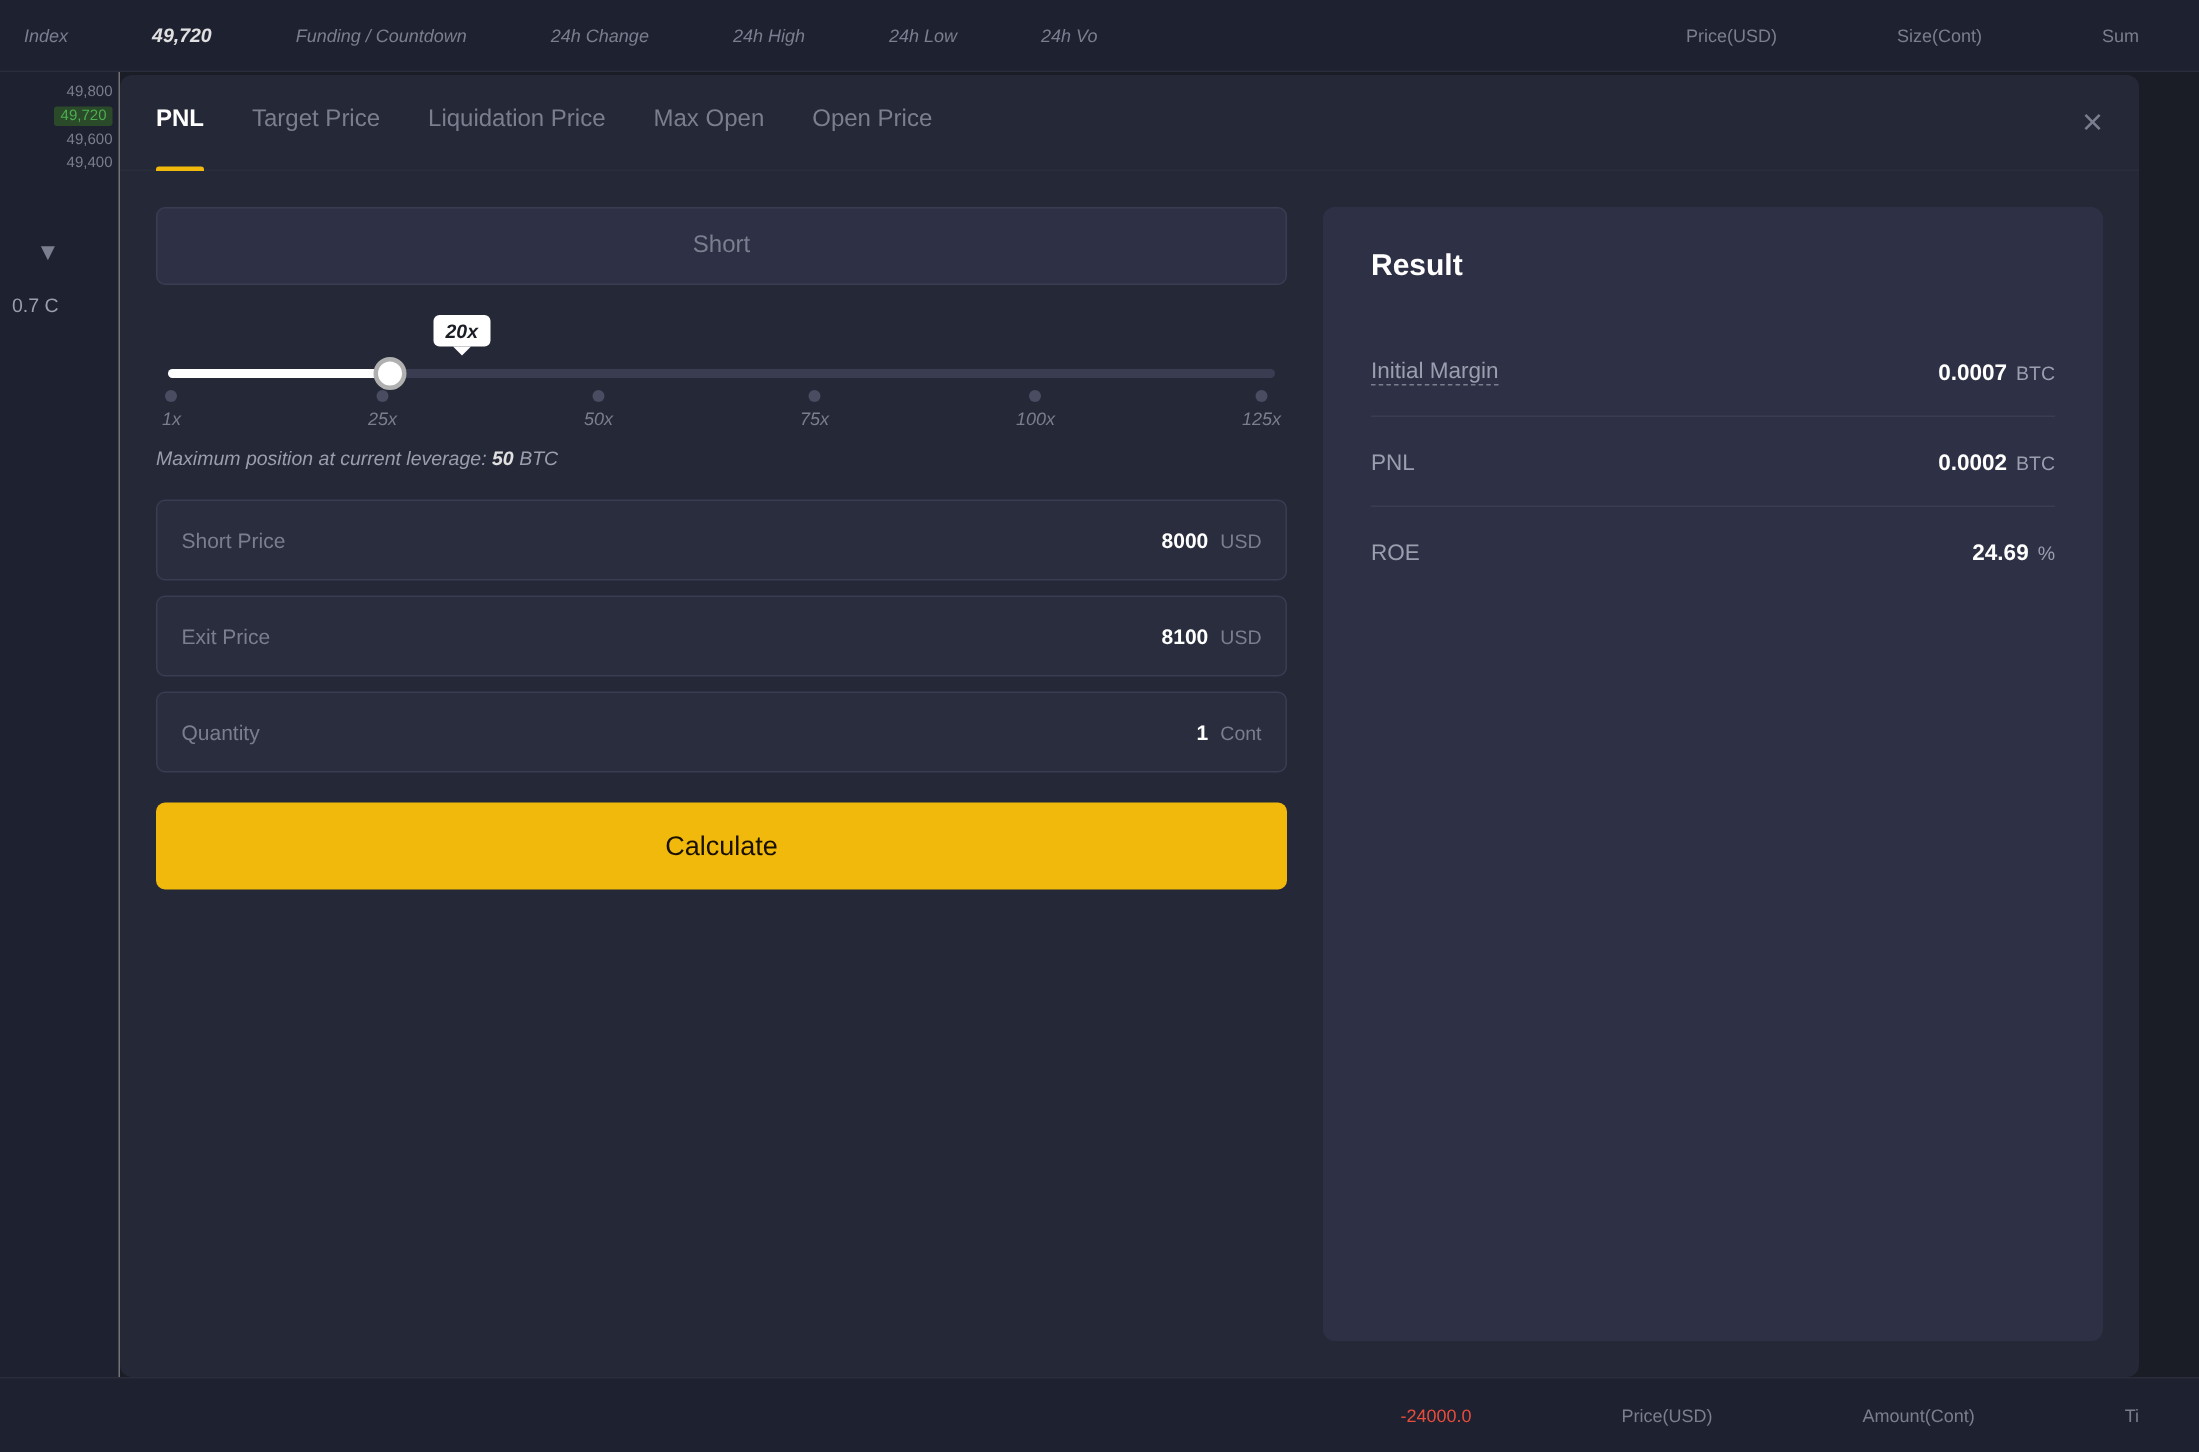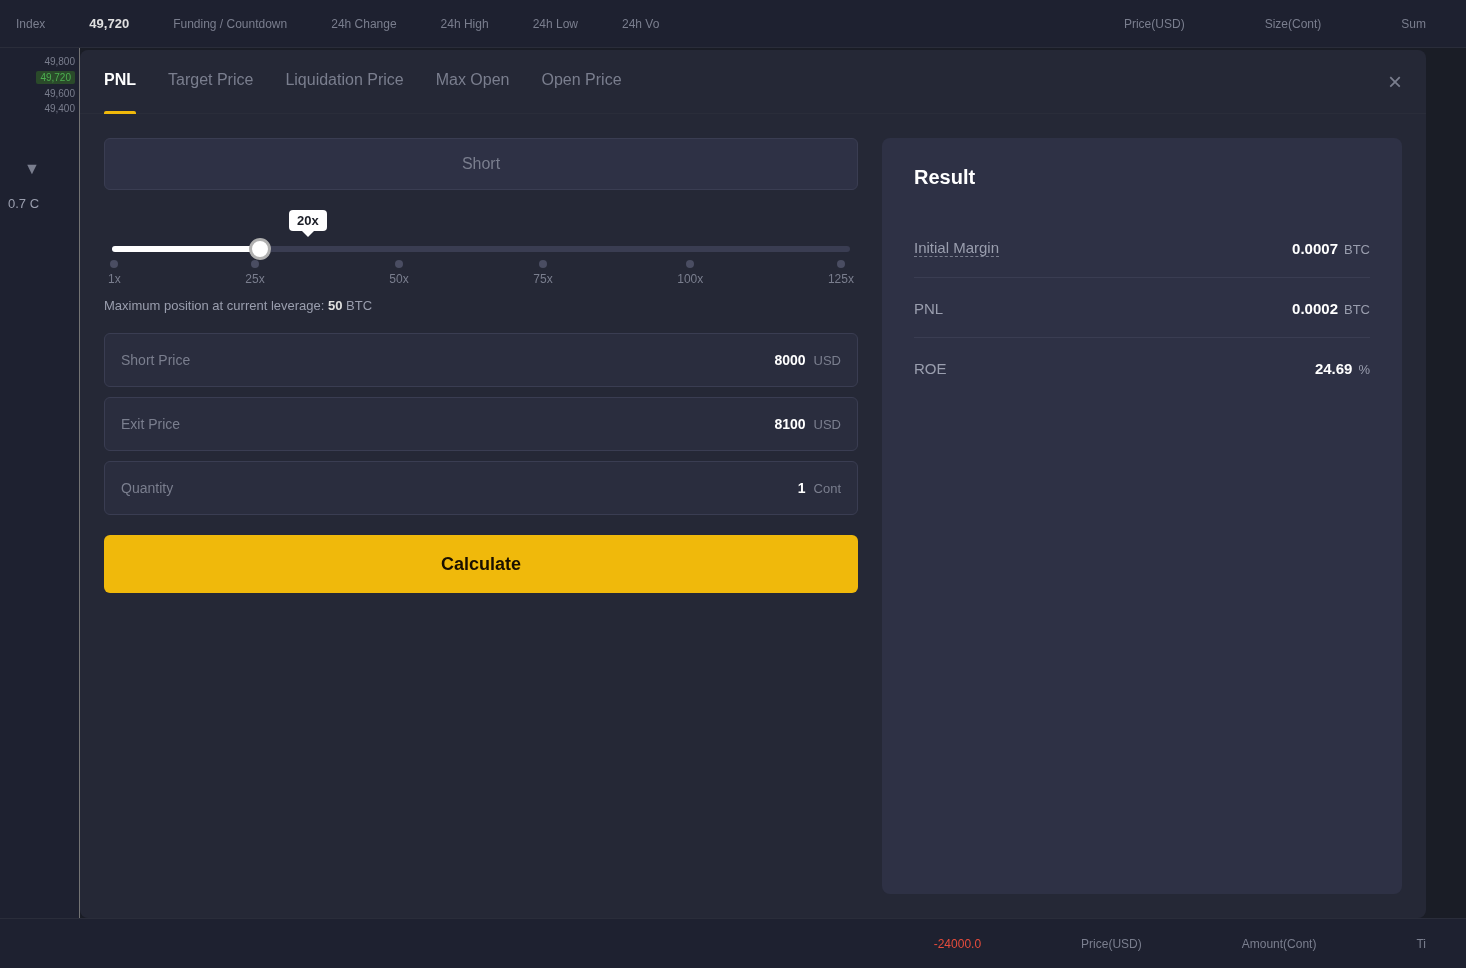--- a/index.html
+++ b/index.html
@@ -25,22 +25,23 @@
     
     .top-bar {
       position: absolute;
       top: 0; left: 0; right: 0;
       height: 48px;
       background: #1e2130;
       border-bottom: 1px solid #2a2d3a;
       display: flex;
       align-items: center;
       padding: 0 16px;
-      gap: 44px;
+      gap: 56px;
       z-index: 1;
+      font-style: italic;
     }
 
     .top-bar-item {
       color: #7a7e8e;
       font-size: 12px;
     }
 
     .top-bar-price {
       color: #e0e0e0;
       font-size: 13px;
@@ -197,20 +198,21 @@
     .toggle-btn.short-btn {
       background: transparent;
       color: #7a7e8e;
     }
 
     
     .leverage-section {
       display: flex;
       flex-direction: column;
       gap: 12px;
+      font-style: italic;
     }
 
     .leverage-slider-wrapper {
       position: relative;
       padding-top: 36px;
     }
 
     .leverage-badge {
       position: absolute;
       top: 0;
@@ -338,21 +340,21 @@
     }
 
     
     .calc-btn {
       background: #f0b90b;
       color: #1a1000;
       border: none;
       border-radius: 6px;
       height: 58px;
       font-size: 18px;
-      font-weight: 700;
+      font-weight: 400;
       cursor: pointer;
       width: 100%;
     }
 
     
     .right-panel {
       width: 520px;
       background: #2e3145;
       border-radius: 8px;
       padding: 28px 32px;

